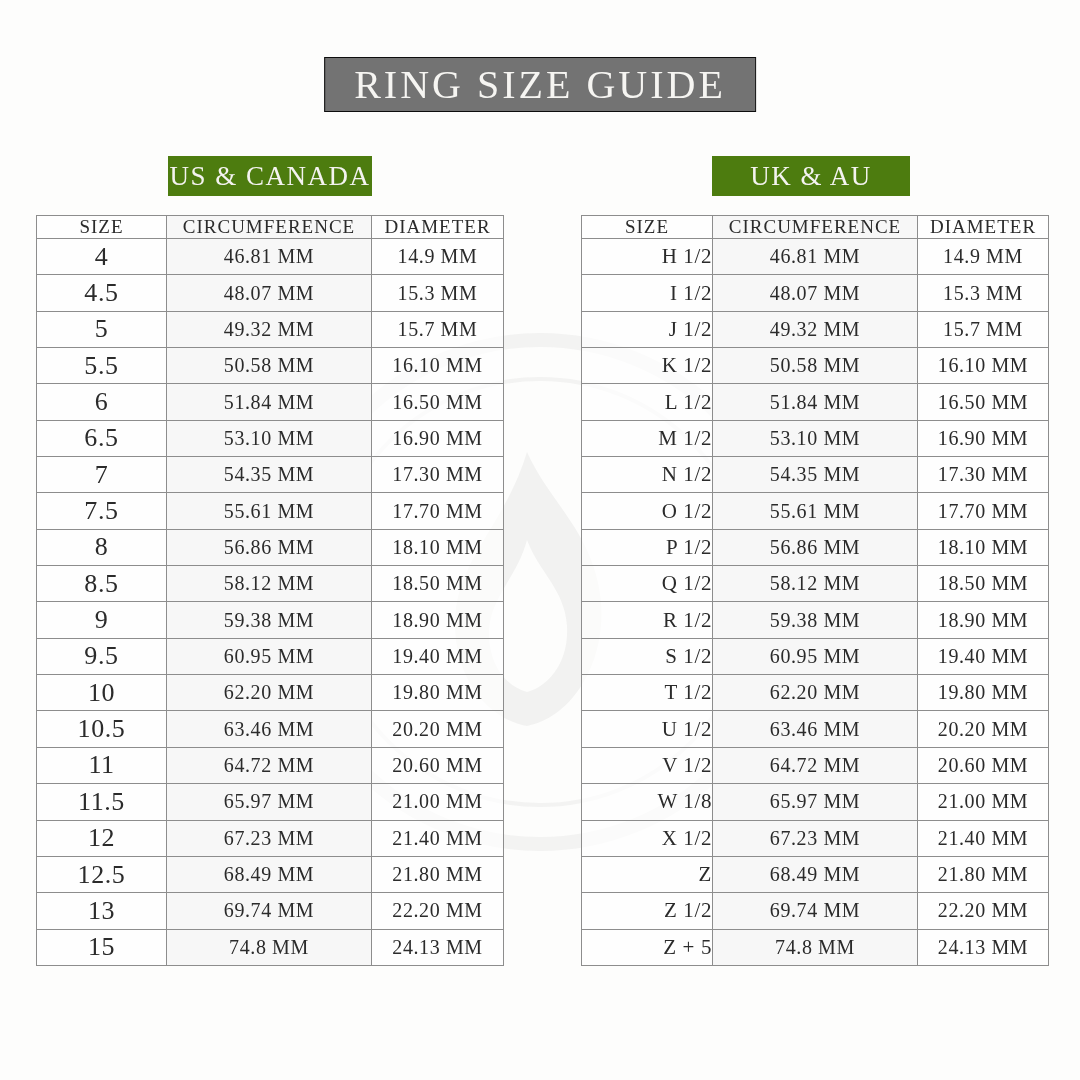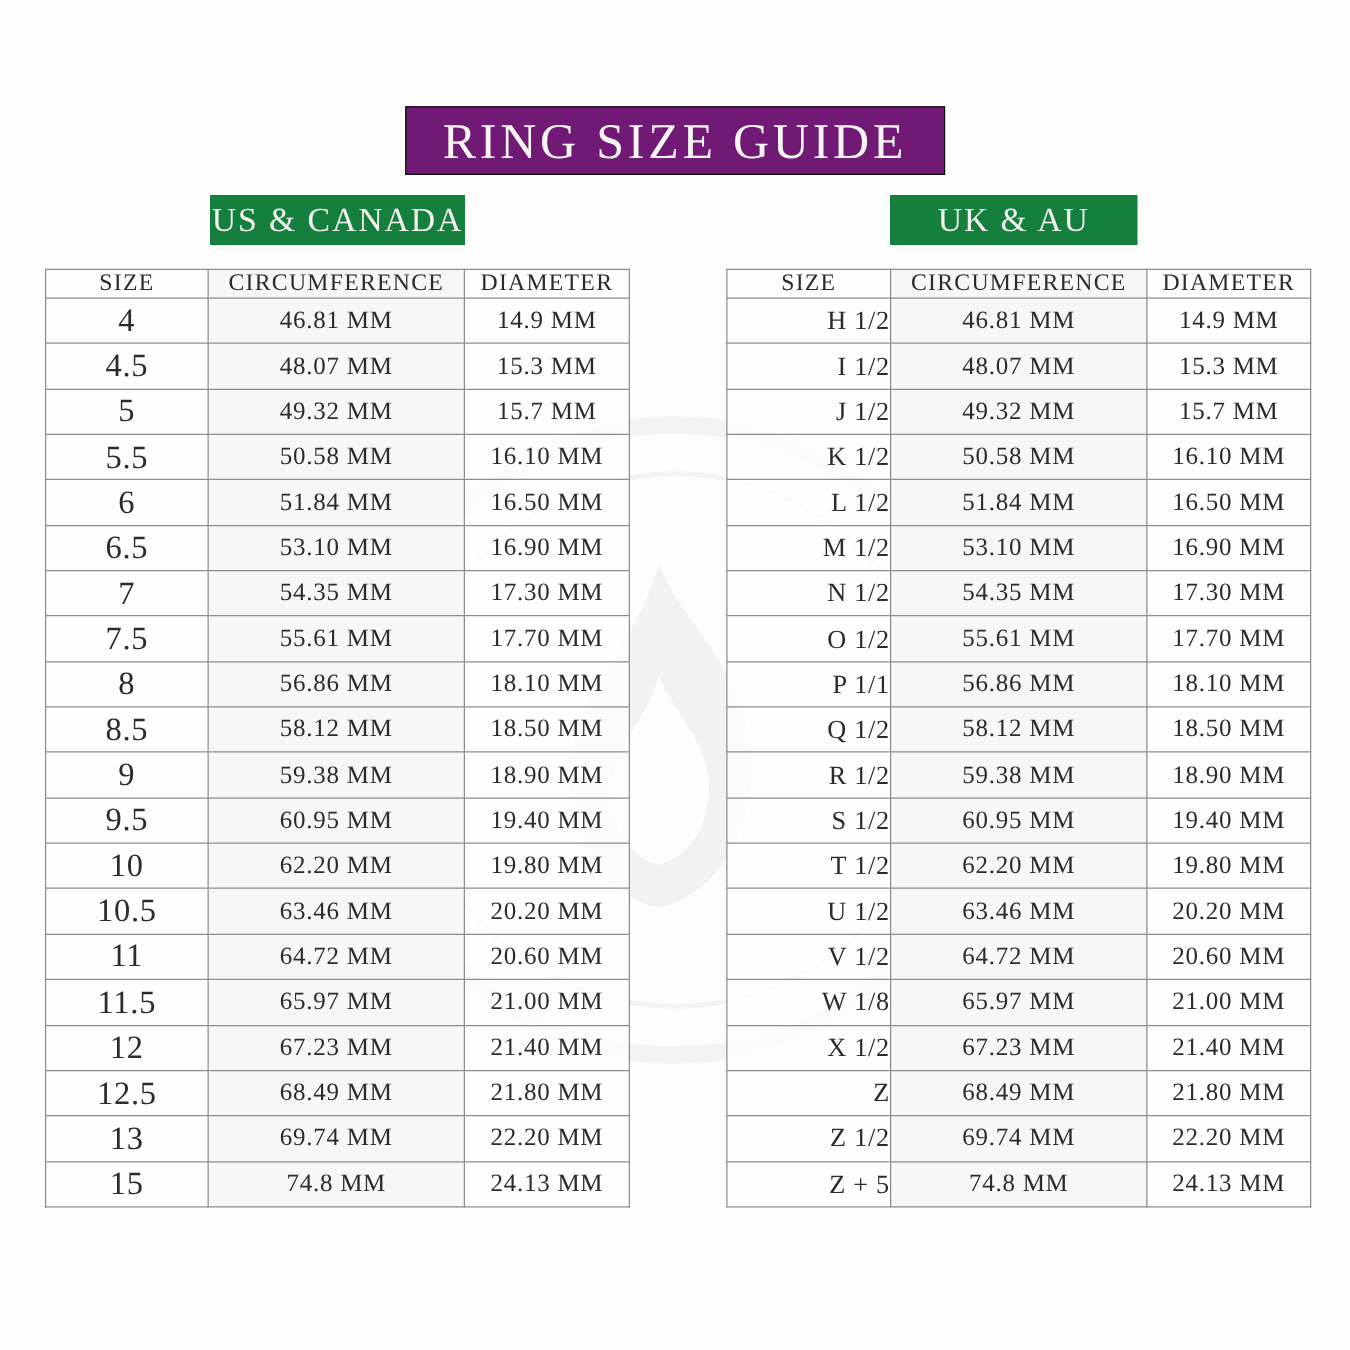--- a/index.html
+++ b/index.html
@@ -22,41 +22,41 @@
     position: absolute;
     left: 265px;
     top: 320px;
     width: 550px;
     height: 550px;
     pointer-events: none;
   }
 
   .title-box {
     position: absolute;
-    top: 85px;
+    top: 57px;
     left: 50%;
     transform: translateX(-50%);
     height: 55px;
     padding: 0 30px;
-    background: #701a75;
+    background: #737373;
     color: #f6f5f2;
     display: flex;
     align-items: center;
     justify-content: center;
     font-size: 40px;
     letter-spacing: 3px;
     white-space: nowrap;
     box-shadow: 0 0 0 1px #0d0d0d inset;
   }
 
   .region-badge {
     position: absolute;
     top: 156px;
     height: 40px;
-    background: #15803d;
+    background: #4d7c0f;
     color: #f4f3f0;
     display: flex;
     align-items: center;
     justify-content: center;
     font-size: 27px;
     letter-spacing: 1.5px;
     white-space: nowrap;
   }
   .region-badge.us { left: 168px; width: 204px; }
   .region-badge.uk { left: 712px; width: 198px; }
@@ -287,21 +287,21 @@
           <td>N 1/2</td>
           <td>54.35 MM</td>
           <td>17.30 MM</td>
         </tr>
         <tr>
           <td>O 1/2</td>
           <td>55.61 MM</td>
           <td>17.70 MM</td>
         </tr>
         <tr>
-          <td>P 1/1</td>
+          <td>P 1/2</td>
           <td>56.86 MM</td>
           <td>18.10 MM</td>
         </tr>
         <tr>
           <td>Q 1/2</td>
           <td>58.12 MM</td>
           <td>18.50 MM</td>
         </tr>
         <tr>
           <td>R 1/2</td>

